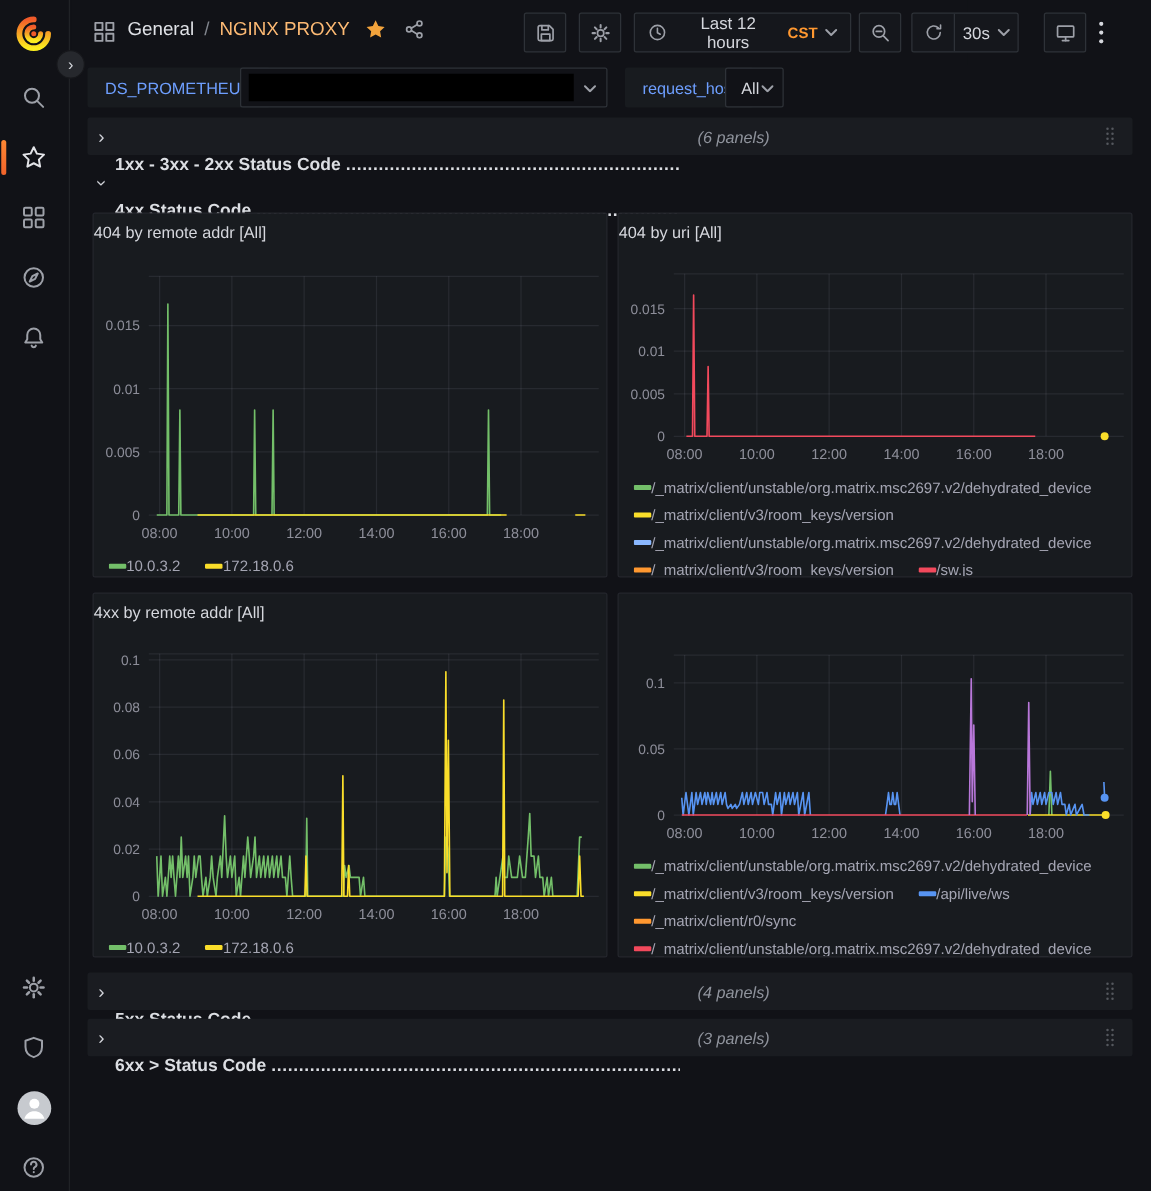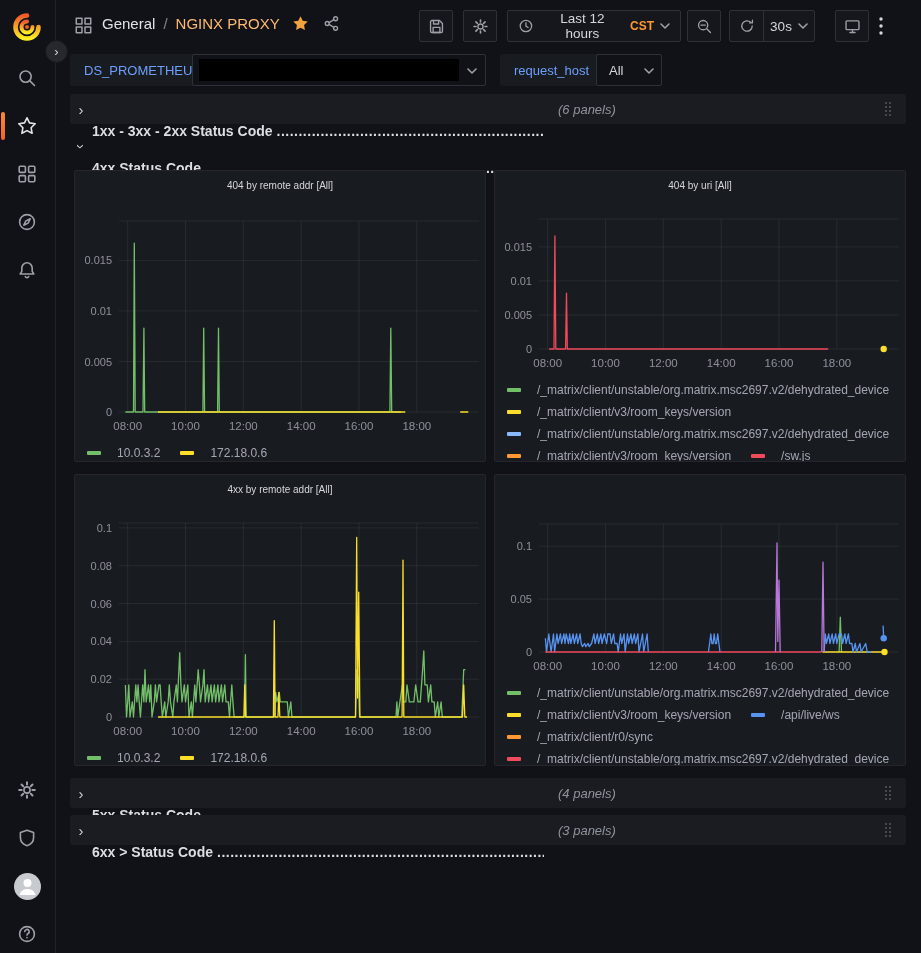--- a/index.html
+++ b/index.html
@@ -45,25 +45,25 @@
   .chev.open { transform:rotate(90deg); }
   .row-body { display:flex; width:452px; overflow:hidden; white-space:nowrap; align-items:center;margin-top:44px; }
   .row-title { font-size:14px; font-weight:700; color:#dcdee3; }
   .row-dots { font-size:14px; font-weight:700; color:#dcdee3; overflow:hidden; flex:1 1 auto; letter-spacing:0.5px; margin-left:4px; }
   .row-count { font-size:13px; font-style:italic; color:#8f939c; margin-left:14px; white-space:nowrap; }
   .drag { position:absolute; right:10px; top:7px; width:12px; height:16px; display:grid; grid-template-columns:4px 4px; grid-auto-rows:4px; cursor:grab; }
   .drag i { width:2px; height:2px; border-radius:50%; background:#55585e; margin:1px; }
 
   
   .panel { position:absolute; background:#181b1f; border:1px solid #24262c; border-radius:2px; overflow:hidden; }
-  .ptitle { position:absolute; left:0; top:0; width:100%; height:30px; line-height:30px; text-align:center; font-size:10px; font-weight:500; color:#d5d7dd; cursor:pointer; white-space:nowrap; }
+  .ptitle { position:absolute; left:0; top:0; width:100%; height:30px; line-height:30px; font-size:13px; font-weight:500; color:#d5d7dd; cursor:pointer; white-space:nowrap; }
   .plot { position:absolute; left:0; top:0; }
   .legend { position:absolute; left:12px; right:4px; bottom:0; overflow:hidden; }
   .lrow { height:22px; display:flex; align-items:center; gap:20px; white-space:nowrap; overflow:hidden; }
-  .litem { display:inline-flex; align-items:center; gap:16px; cursor:pointer; flex:0 0 auto; }
+  .litem { display:inline-flex; align-items:center; gap:0; cursor:pointer; flex:0 0 auto; }
   .chip { width:14px; height:4px; border-radius:1px; display:inline-block; }
   .llabel { font-size:12px; color:rgba(204,204,220,0.78); }
 </style>
 </head>
 <body>
 
 <div id="app">
 
   <nav class="sidebar">
     <button class="nav-btn" style="top:7px">
@@ -253,21 +253,21 @@
 
   <div>
     <span class="var-label" style="left:70px">DS_PROMETHEUS</span>
     <span class="var-select" style="left:192px;width:294px">
       <span class="redact"></span>
       <svg class="stroke-ic" style="position:absolute;right:8px;top:13px" width="10" height="6" viewBox="0 0 10 6">
           <path d="M1 1l4 4 4-4"></path>
         </svg>
     </span>
     <span class="var-label" style="left:500px;border-radius:2px">request_host</span>
-    <span class="var-select" style="left:596px;width:66px">
+    <span class="var-select" style="left:580px;width:47px">
       <span class="var-value">All</span>
       <svg class="stroke-ic" style="position:absolute;right:7px;top:13px" width="10" height="6" viewBox="0 0 10 6">
           <path d="M1 1l4 4 4-4"></path>
         </svg>
     </span>
   </div>
 
   <div class="row-head collapsed" style="top:94px">
     <span class="chev">›</span>
     <span class="row-body">

